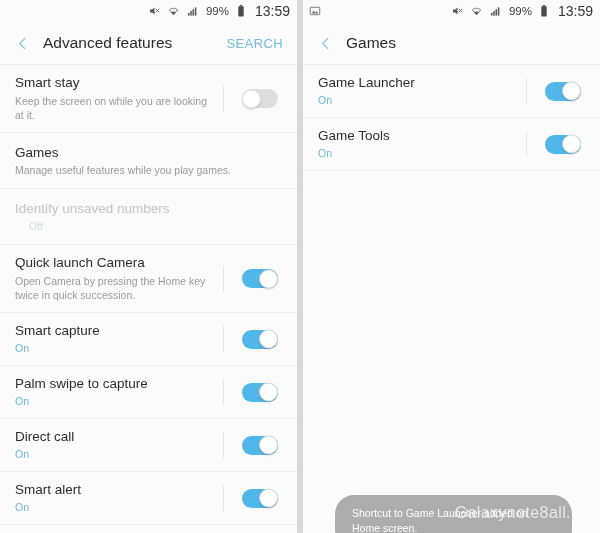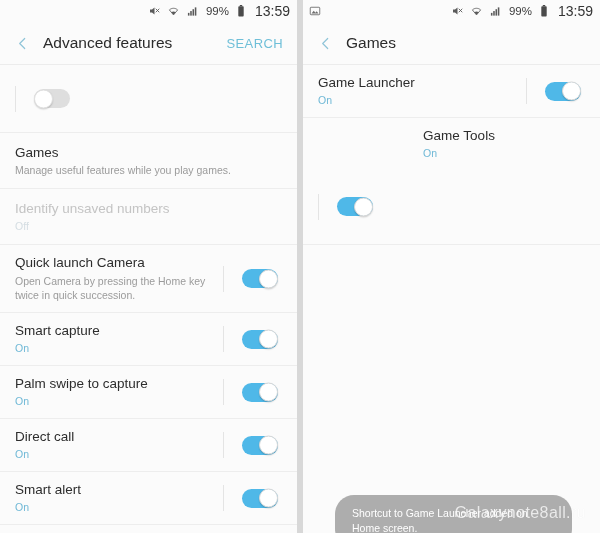--- a/index.html
+++ b/index.html
@@ -134,21 +134,21 @@
   }
   .row-sub {
     font-size: 10.5px;
     color: #9b9b9b;
     line-height: 1.38;
     margin-top: 1px;
     padding-right: 8px;
   }
   .row-sub.state-on { color: #6fb8d6; }
   .row.disabled .row-title { color: #c4c4c4; }
-  .row.disabled .row-sub { color: #d4dde2; }
+  .row.disabled .row-sub { color: #d4dde2; margin-left: 14px; }
 
   .toggle-cell {
     width: 74px;
     flex: 0 0 74px;
     display: flex;
     align-items: center;
     justify-content: center;
     align-self: stretch;
     position: relative;
   }
@@ -267,20 +267,24 @@
           <path d="M15.5 4L7.5 12l8 8" fill="none" stroke="#8fc4d8" stroke-width="1.9" stroke-linecap="round" stroke-linejoin="round"></path>
         </svg>
       </div>
       <div class="title">Advanced features</div>
       <div class="search-btn">SEARCH</div>
     </div>
 
     <div class="list">
 
       <div class="row" style="min-height:68px;">
+        <div class="row-text">
+          <div class="row-title">Smart stay</div>
+          <div class="row-sub">Keep the screen on while you are looking at it.</div>
+        </div>
         <div class="toggle-cell">
           <div class="toggle-sep"></div>
           <div class="toggle off">
               <span class="knob"></span>
             </div>
         </div>
       </div>
 
       <div class="row" style="min-height:56px;">
         <div class="row-text">
@@ -427,21 +431,21 @@
             <div class="row-sub state-on">On</div>
           </div>
           <div class="toggle-cell">
             <div class="toggle-sep"></div>
             <div class="toggle on">
                 <span class="knob"></span>
               </div>
           </div>
         </div>
 
-        <div class="row" style="min-height:53px;flex-direction:column;">
+        <div class="row" style="min-height:53px;">
           <div class="row-text">
             <div class="row-title">Game Tools</div>
             <div class="row-sub state-on">On</div>
           </div>
           <div class="toggle-cell">
             <div class="toggle-sep"></div>
             <div class="toggle on">
                 <span class="knob"></span>
               </div>
           </div>

